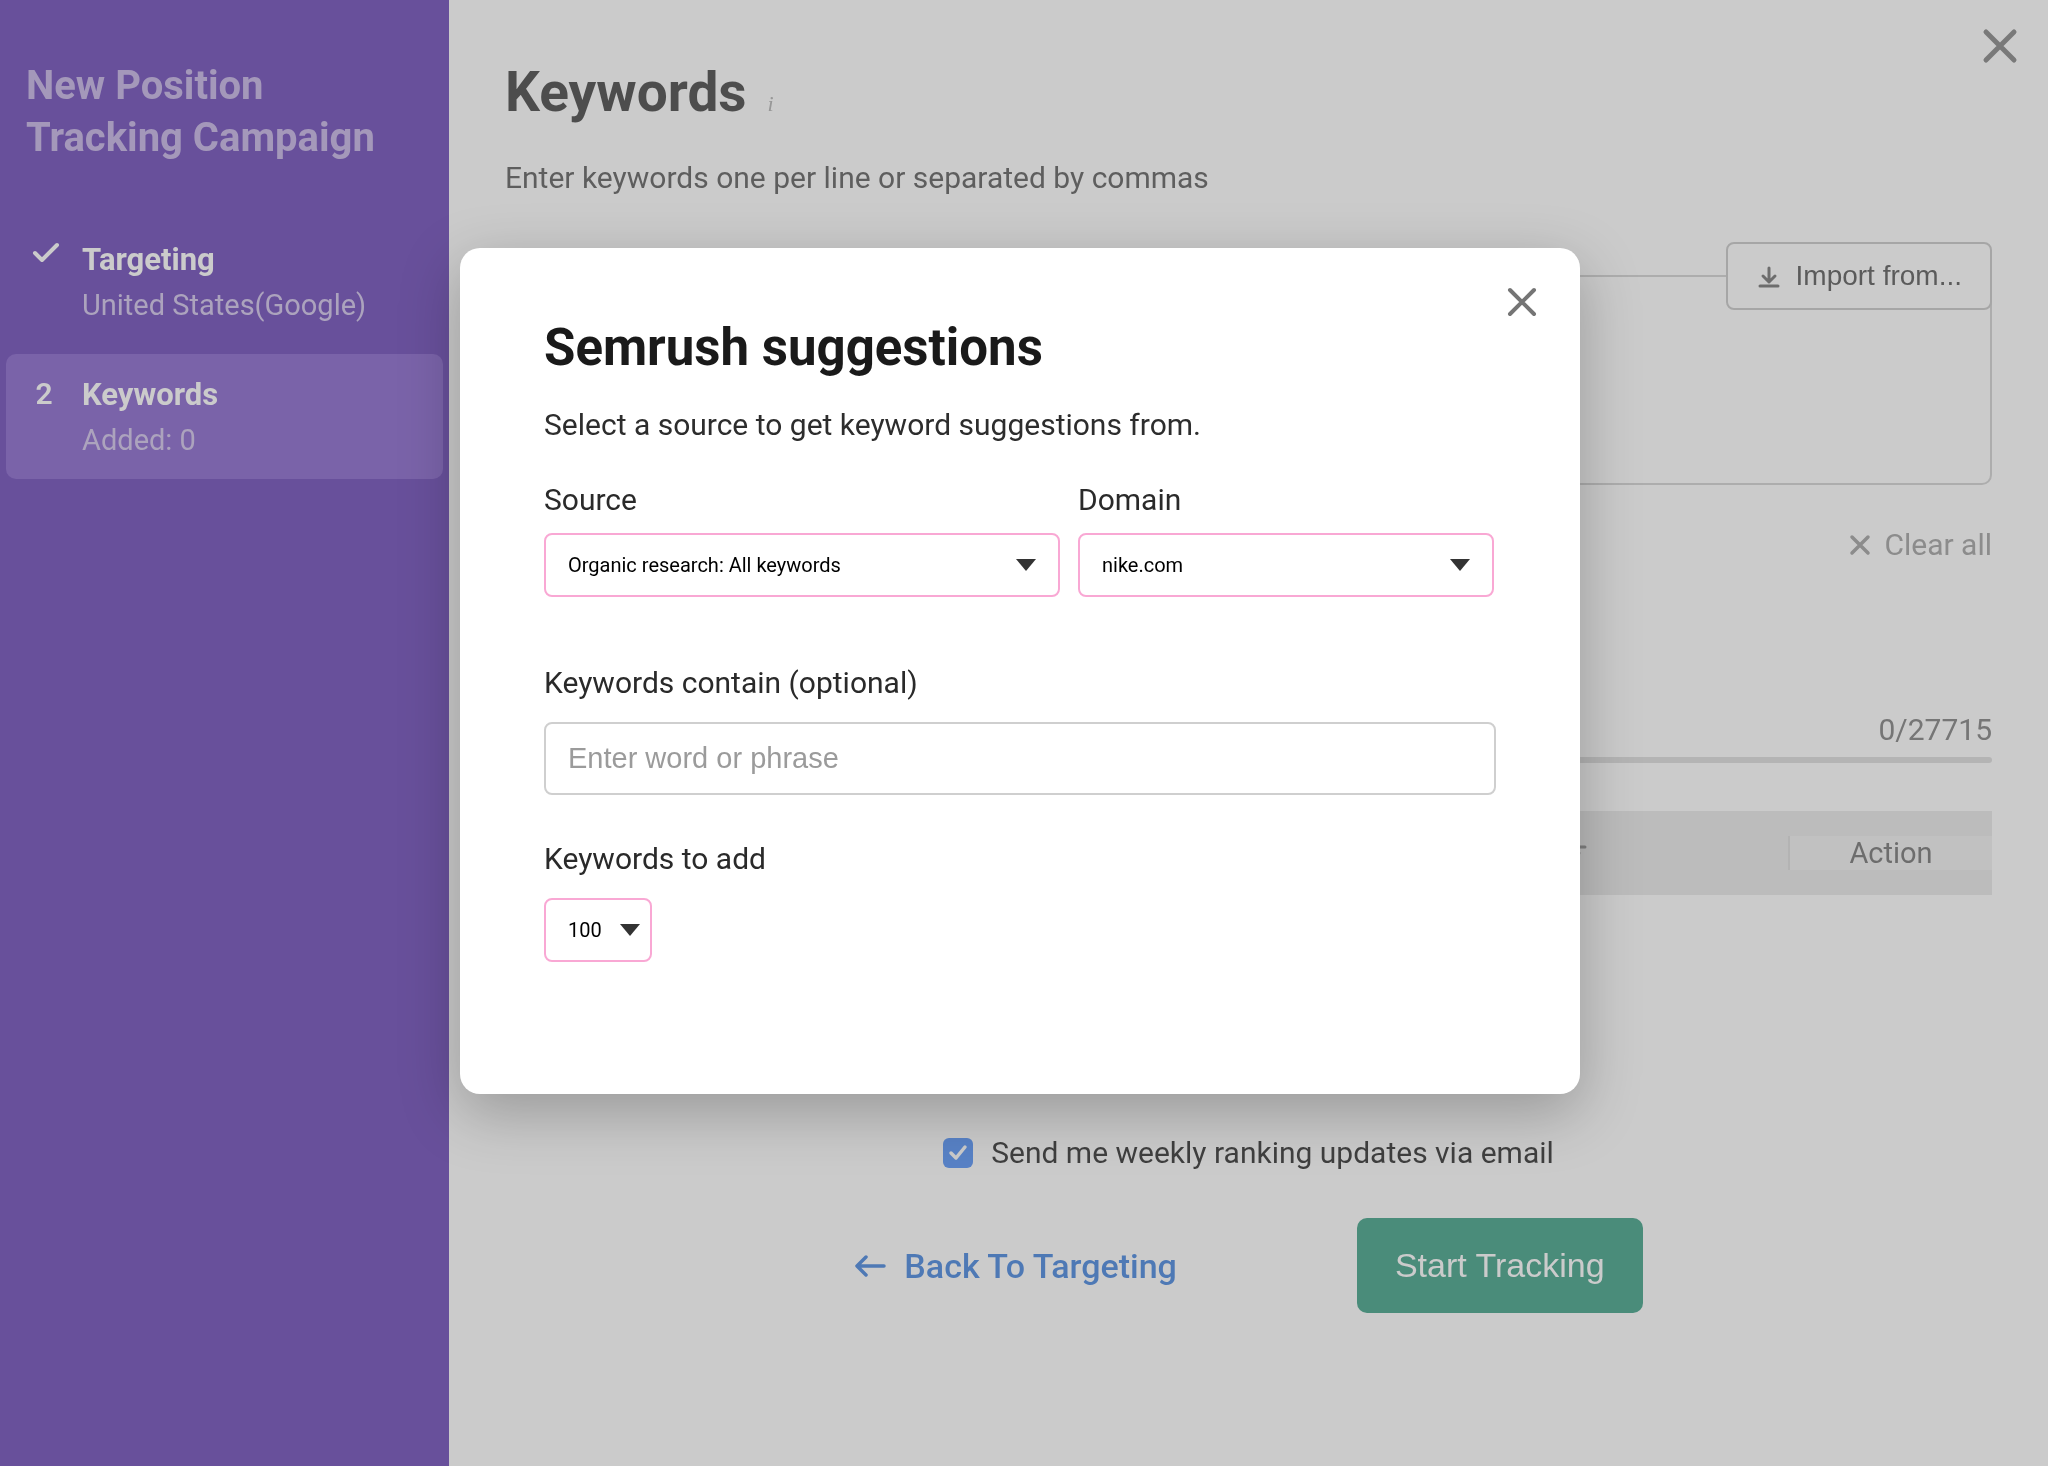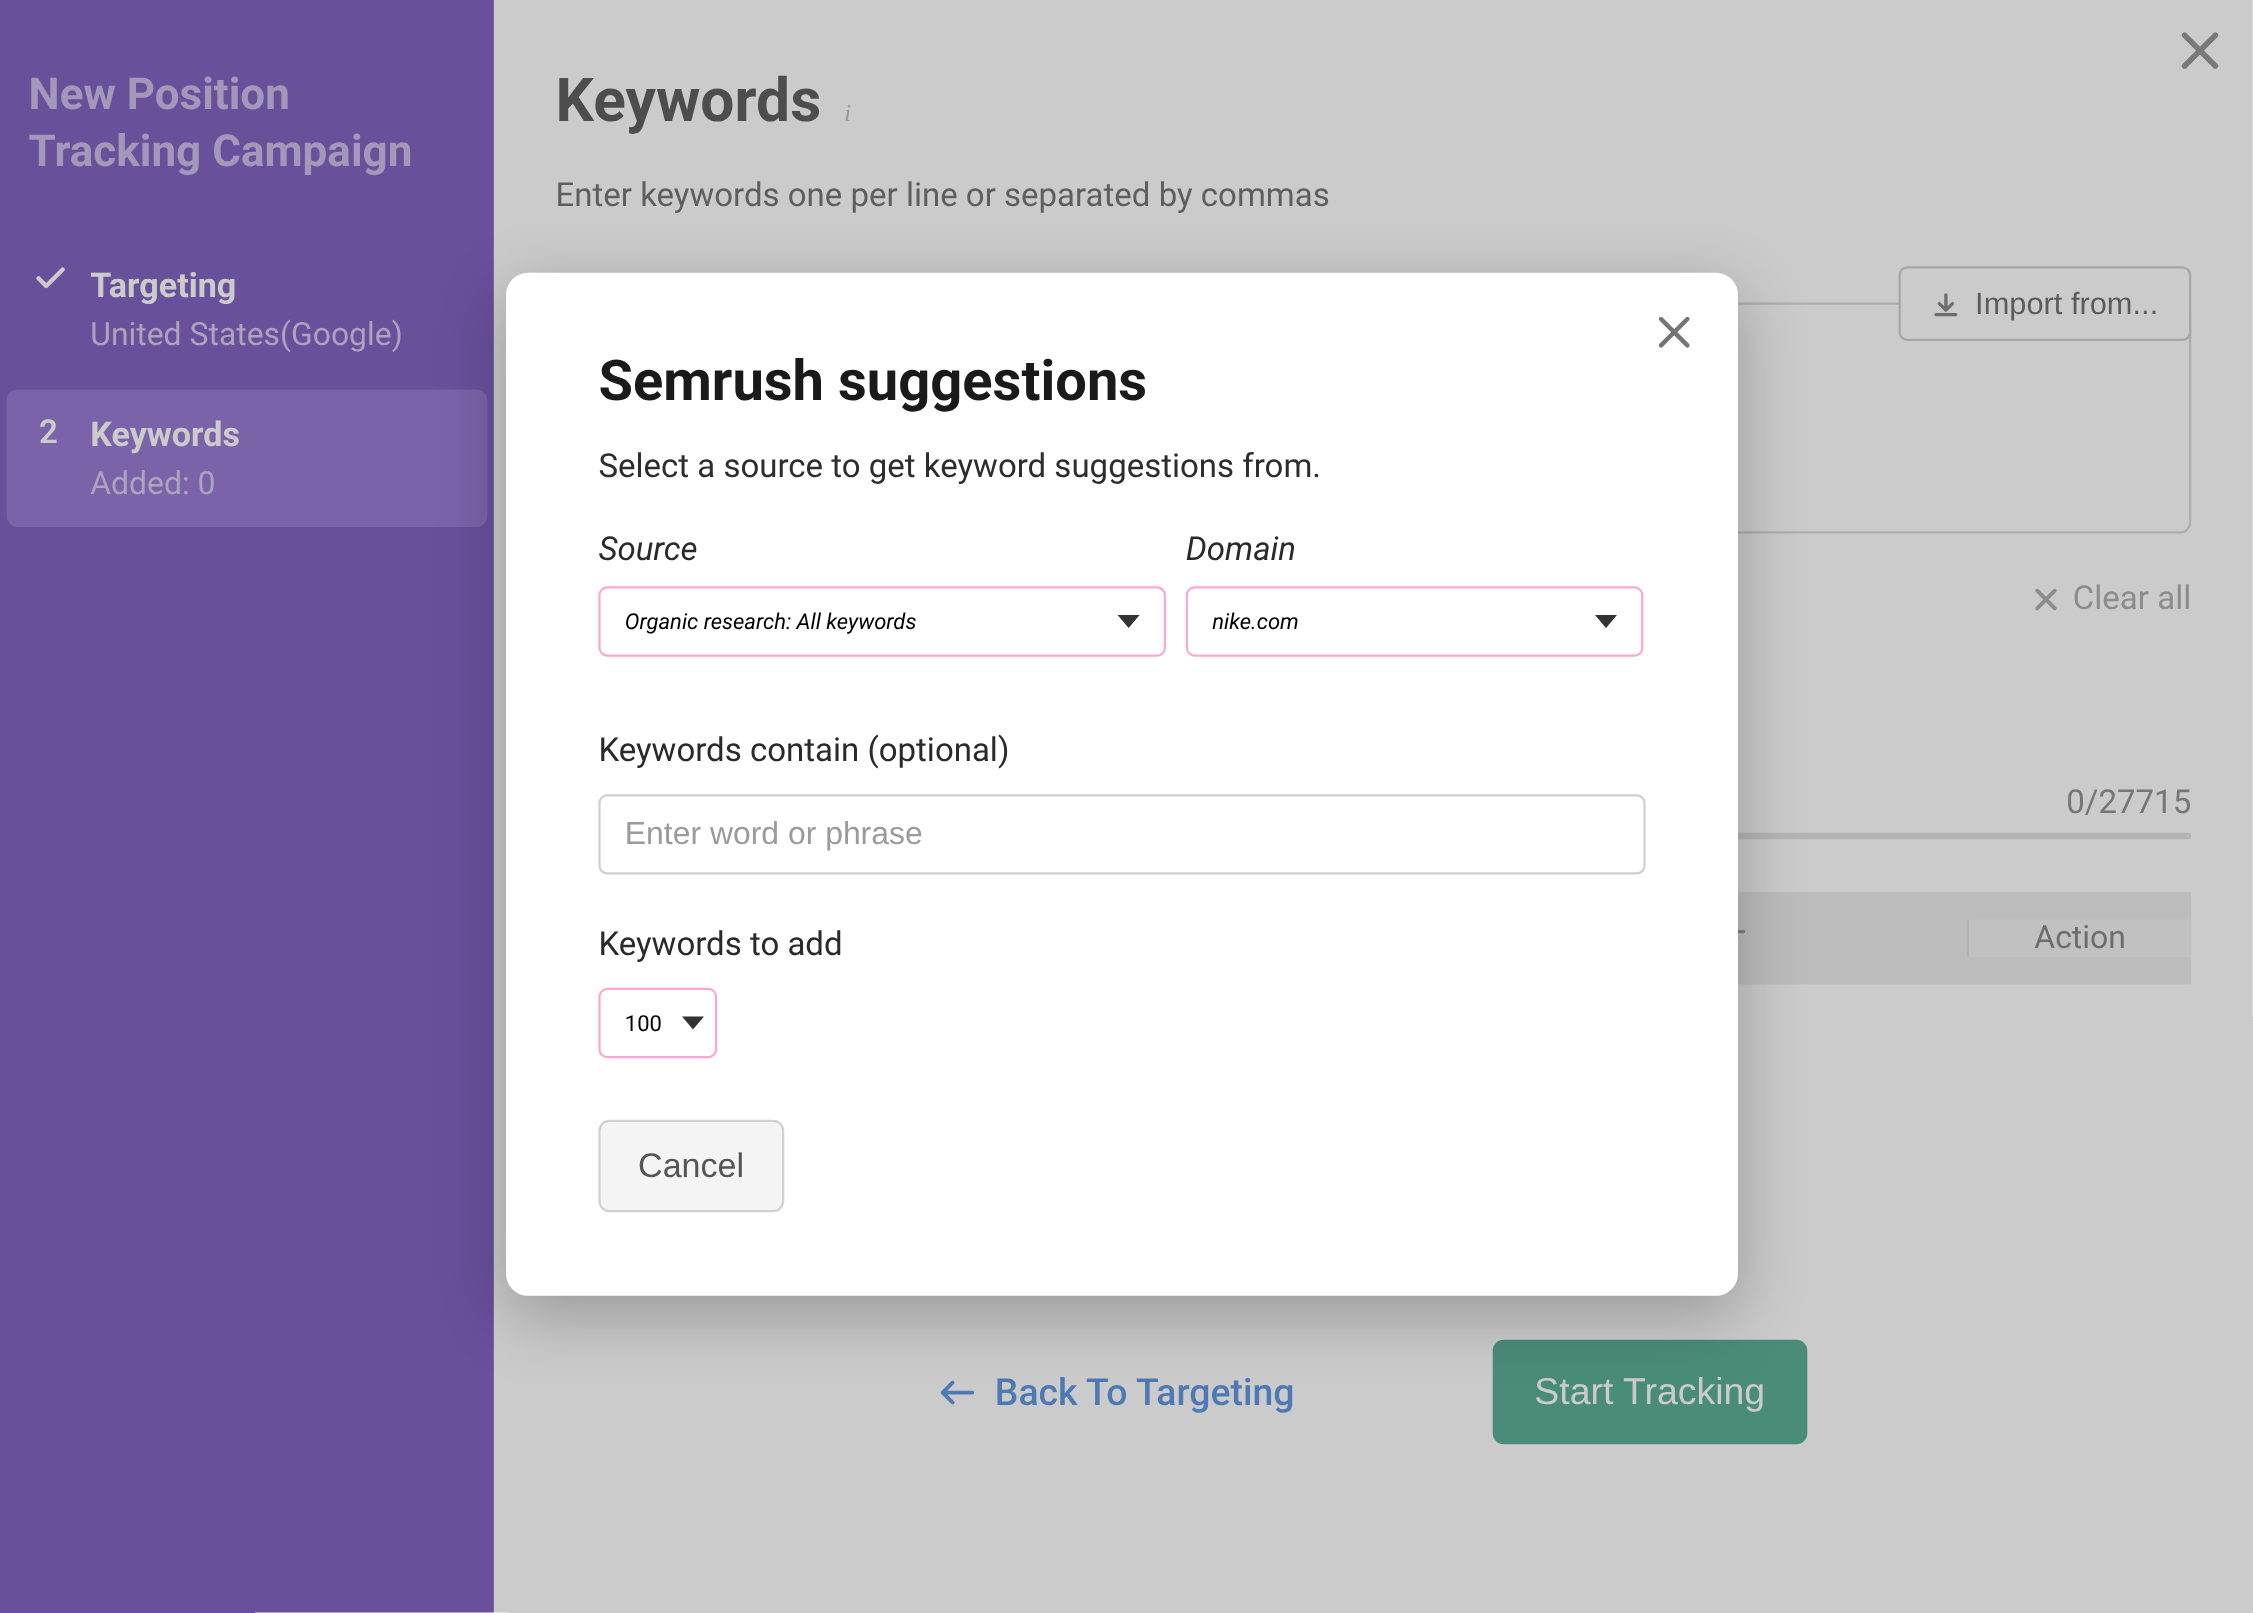--- a/index.html
+++ b/index.html
@@ -49,21 +49,21 @@
   .back-link { color:#1d6ad8; font-size:34px; font-weight:500; display:flex; align-items:center; gap:18px; }
   .start-btn { background:#148c6c; color:#fff; border:none; border-radius:10px; padding: 28px 38px; font-size: 34px; font-weight:500; }
 
   
   .overlay { position:absolute; inset:0; background: rgba(140,140,140,0.45); display:flex; align-items:flex-start; justify-content:flex-start; }
   .modal { position:absolute; left:460px; top:248px; width:1120px; background:#fff; border-radius:20px; box-shadow: 0 18px 60px rgba(0,0,0,0.25); padding: 70px 84px 76px 84px; }
   .modal-close { position:absolute; top:36px; right:40px; color:#757575; cursor:pointer; }
   .m-title { font-size: 51px; font-weight: 700; color:#1a1a1a; }
   .m-sub { font-size: 30px; color:#2d2d2d; margin-top: 30px; }
   .field-row { display:flex; gap:18px; margin-top: 40px; }
-  .field-col { display:flex; flex-direction:column; gap:16px;font-style:italic; }
+  .field-col { display:flex; flex-direction:column; gap:16px; }
   .label { font-size: 30px; color:#2a2a2a; }
   .select { border: 2px solid #f9a8d4; border-radius:8px; padding: 18px 22px; font-size:20px; display:flex; align-items:center; justify-content:space-between; gap:18px; background:#fff; min-height: 62px; }
   .select.chev-down::after { content:''; width:0;height:0; border-left:10px solid transparent; border-right:10px solid transparent; border-top:12px solid #333; }
   .full { width: 100%; }
   .m-block { margin-top: 68px; display:flex; flex-direction:column; gap: 22px; }
   .text-input { border: 2px solid #cfcfcf; border-radius:8px; padding: 18px 22px; font-size:29px; color:#333; }
   .text-input::placeholder { color:#9b9b9b; }
   .btn-row { display:flex; gap:24px; margin-top: 56px; }
   .btn-primary { background:#1a8cf0; color:#fff; border:none; border-radius:10px; padding: 24px 34px; font-size:31px; }
   .btn-secondary { background:#f4f4f4; color:#555; border:2px solid #d1d1d1; border-radius:10px; padding: 22px 34px; font-size:31px; }
@@ -205,16 +205,15 @@
     </div>
 
     <div class="m-block" style="margin-top:46px;">
       <span class="label">Keywords to add</span>
       <div class="select chev-down" style="width:108px;">
         <span>100</span>
       </div>
     </div>
 
     <div class="btn-row">
-      <button class="btn-secondary">Cancel</button>
     </div>
   </div>
 </div>
 
 </body></html>

